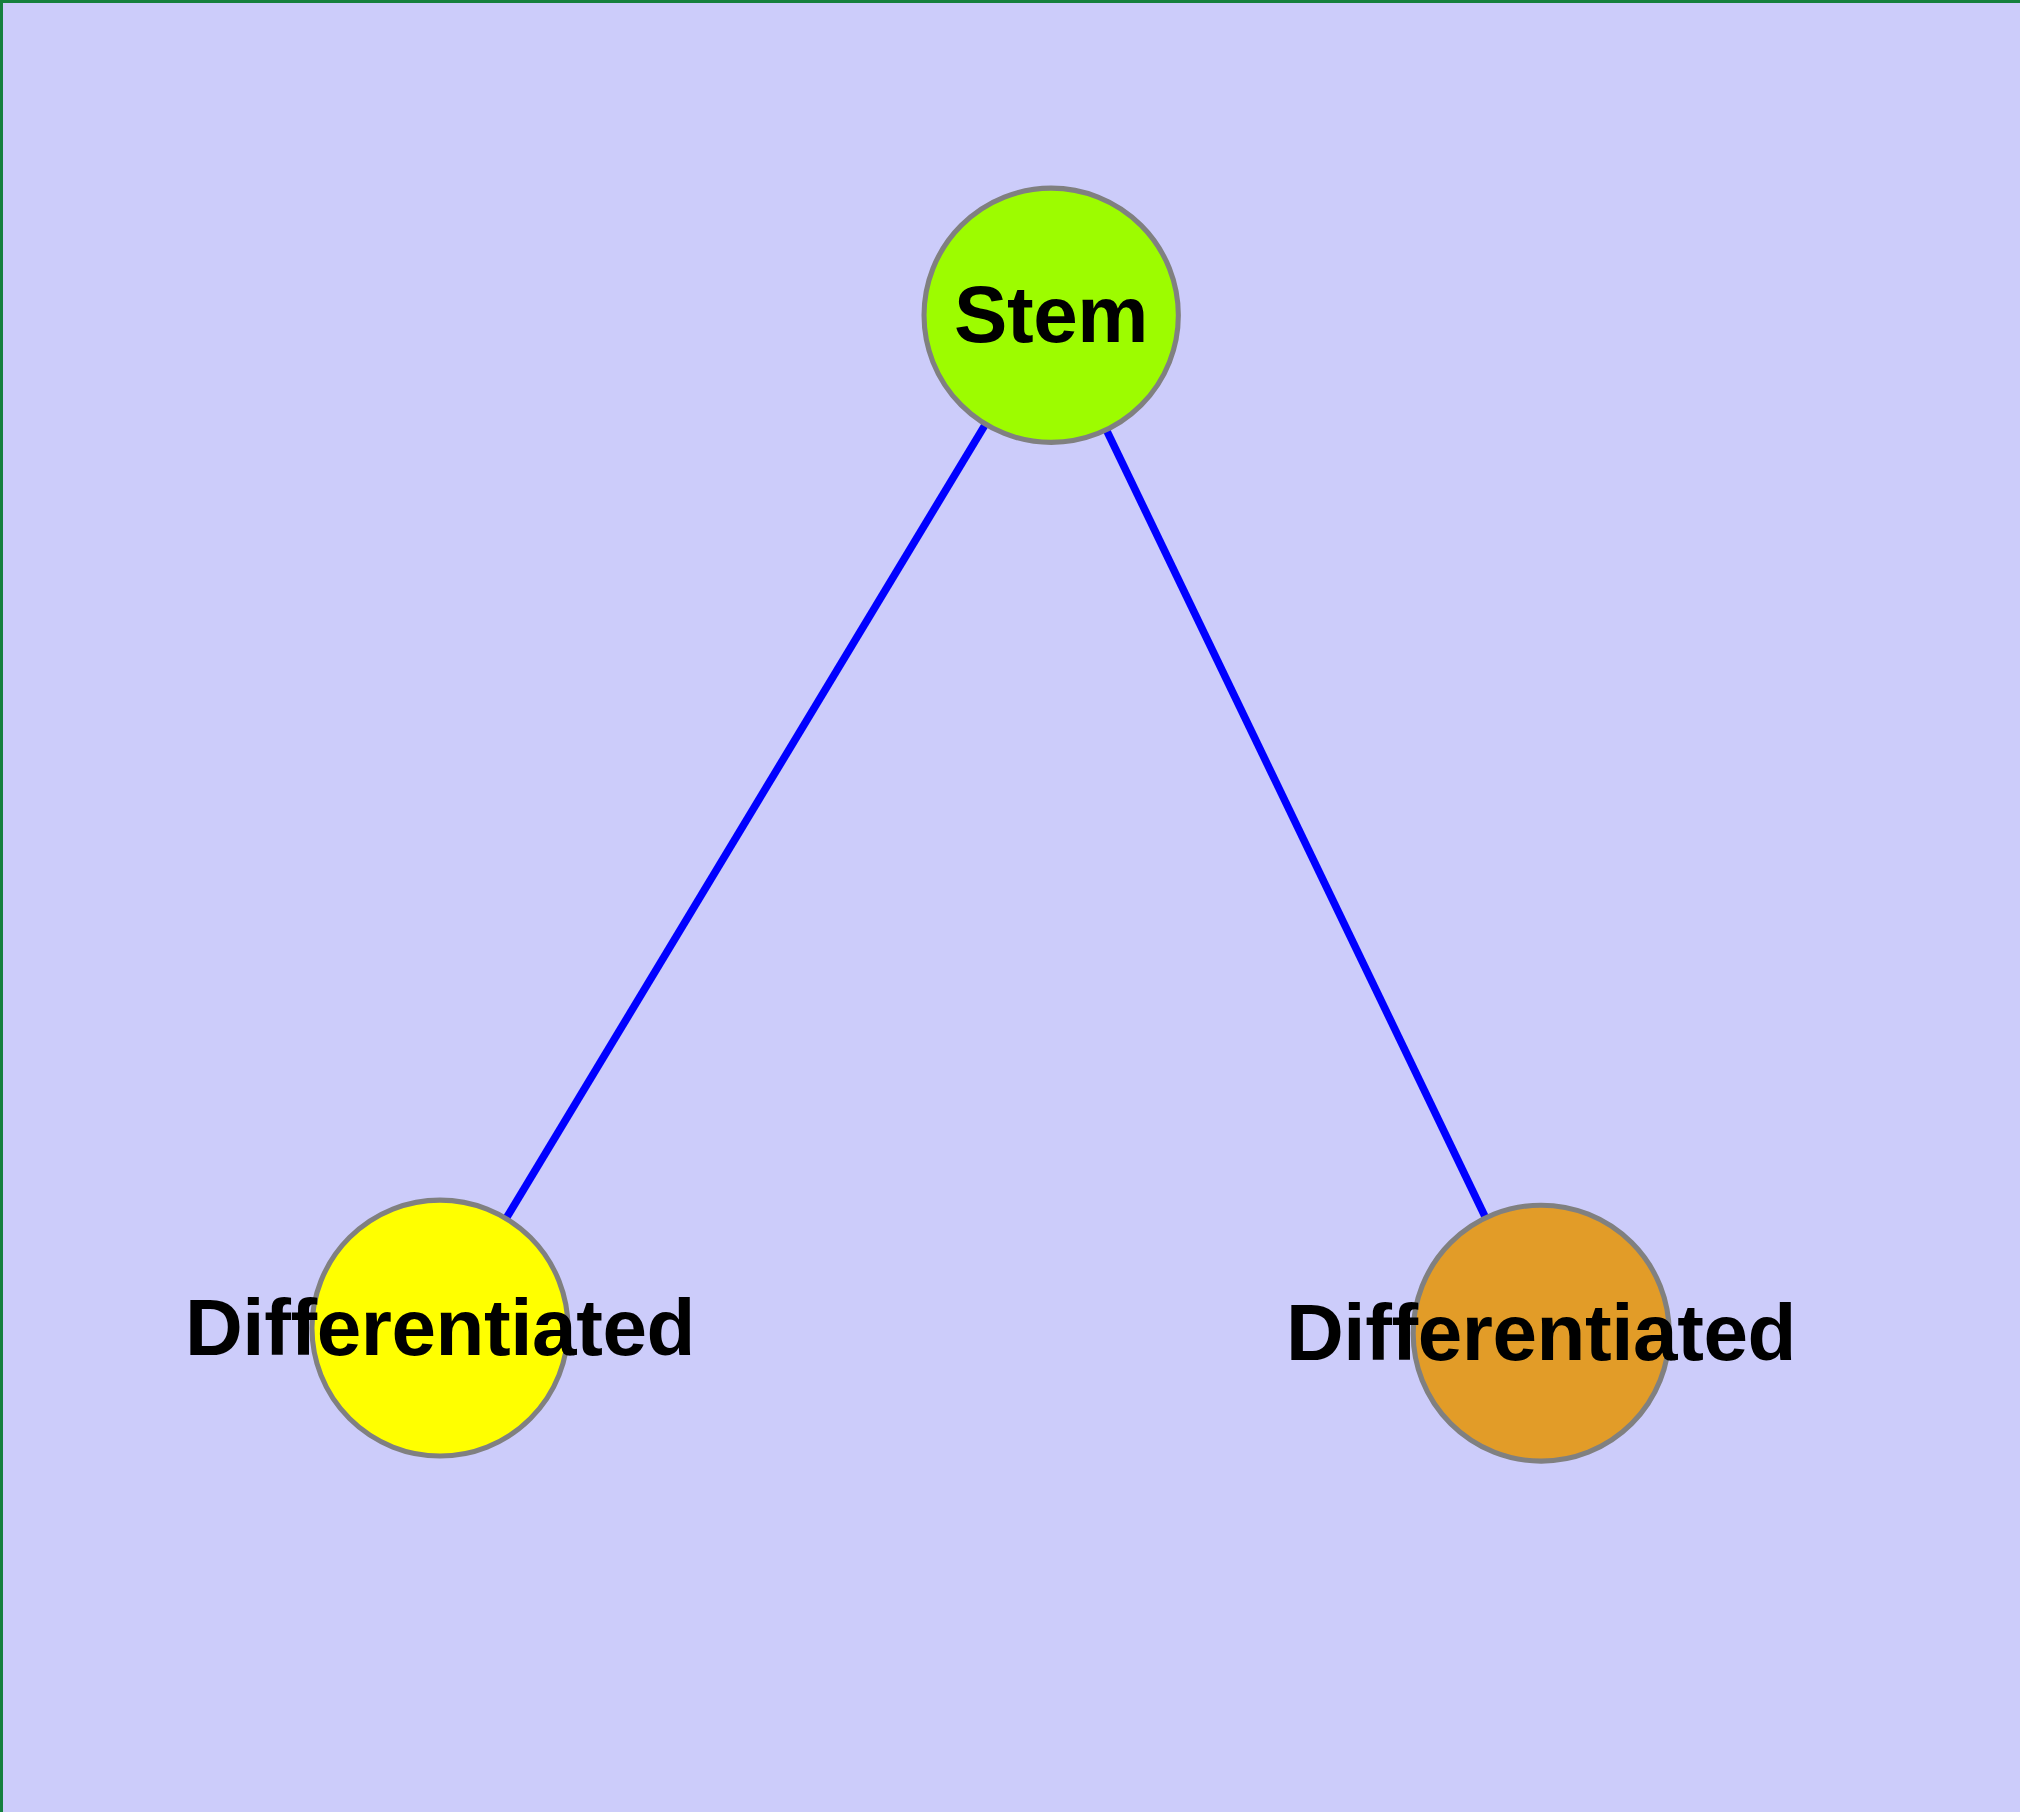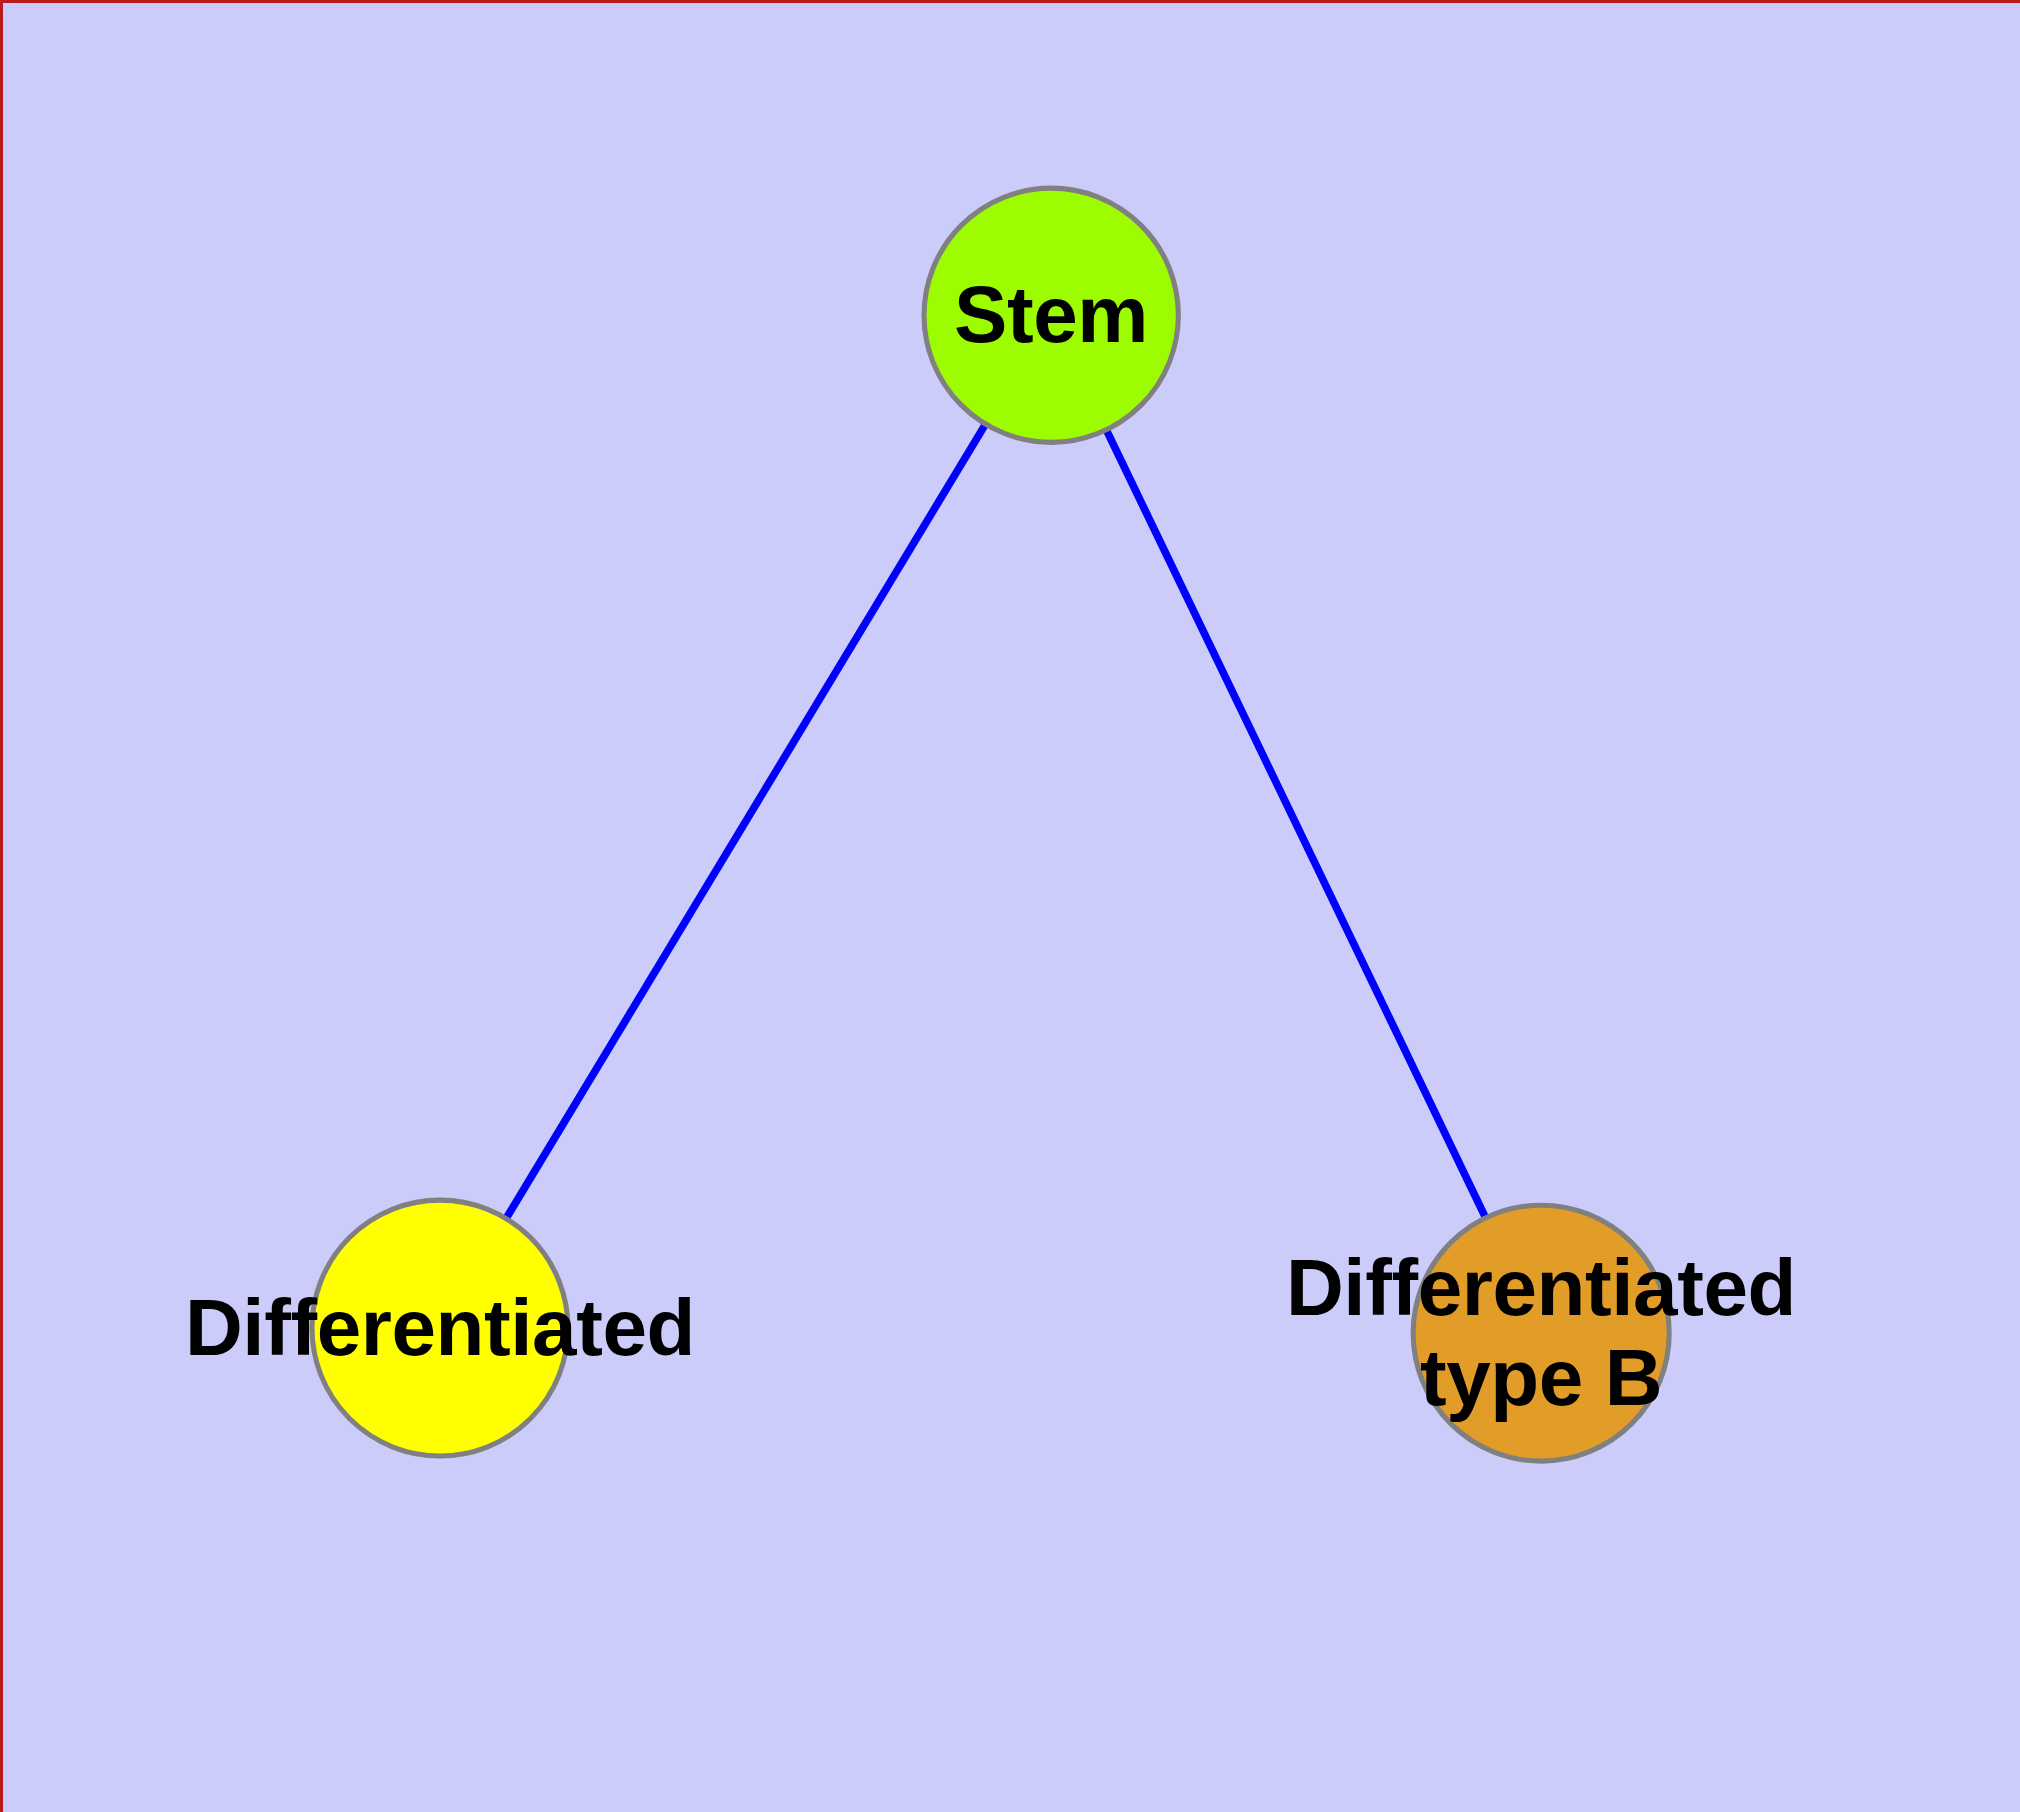--- a/index.html
+++ b/index.html
@@ -5,21 +5,21 @@
 <style>
   html, body {
     margin: 0;
     padding: 0;
     background: #ffffff;
   }
   #canvas {
     position: relative;
     width: 2021px;
     height: 1812px;
-    background: #b91c1c;
+    background: #15803d;
     overflow: hidden;
     font-family: "Liberation Sans", sans-serif;
   }
   .plot-bg {
     position: absolute;
     left: 3.4px;
     top: 3.4px;
     width: 2017px;
     height: 1809px;
     background: #ccccfa;
@@ -77,18 +77,17 @@
 
   <div id="labels-layer">
       <div class="node-label" style="left: 1051px; top: 315px; font-size: 80px; color: rgb(0, 0, 0);">
         <div>Stem</div>
       </div>
       <div class="node-label" style="left: 440px; top: 1328px; font-size: 80px; color: rgb(0, 0, 0);">
         <div>Differentiated</div>
       </div>
       <div class="node-label" style="left: 1541px; top: 1333px; font-size: 80px; color: rgb(0, 0, 0);">
         <div>Differentiated</div>
-        <div>type B</div>
       </div>
     </div>
 
 </div>
 
 
 </body></html>

